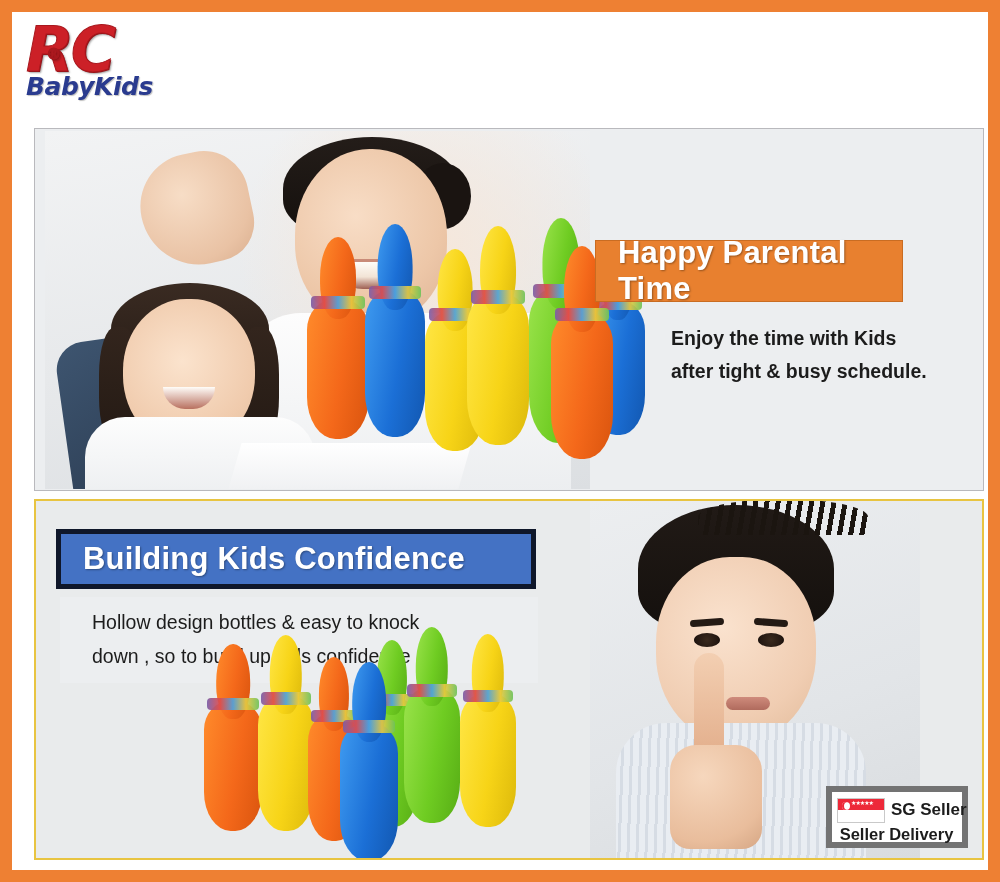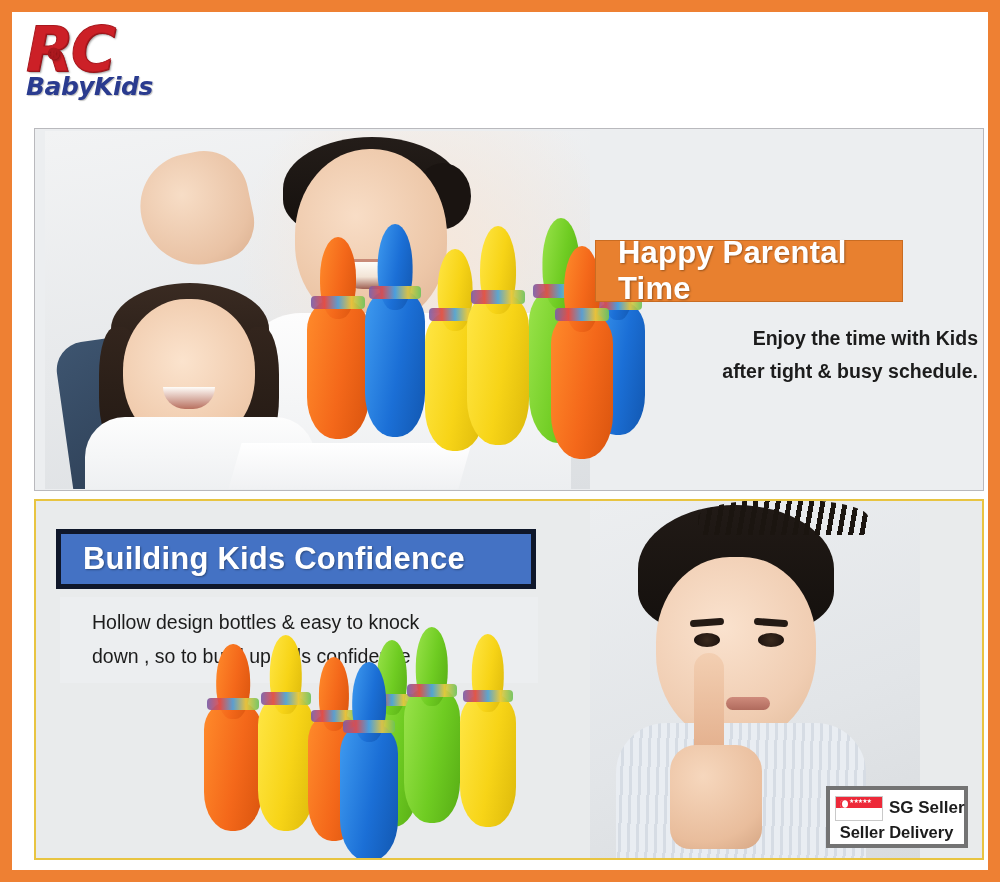--- a/index.html
+++ b/index.html
@@ -300,47 +300,47 @@
   .banner-blue {
     left: 20px; top: 28px;
     width: 480px; height: 60px;
     background: #4472c4;
     border: 5px solid #0f172a;
     padding-left: 22px;
     font-size: 31px;
   }
   .copy-top {
     position: absolute;
-    left: 613px; top: 193px;
+    left: 636px; top: 193px;
     width: 330px;
     font-size: 19.5px;
     font-weight: bold;
     color: #1c1c1c;
     line-height: 33px;
-    text-align: right;
+    text-align: left;
   }
   .copy-bottom {
     position: absolute;
     left: 24px; top: 96px;
     width: 478px;
     padding: 8px 10px 10px 32px;
     font-size: 19.5px;
     font-weight: normal;
     color: #1c1c1c;
     line-height: 34px;
     background: #eceef0;
   }
 
   
   .sg-badge {
     position: absolute;
     right: 14px; bottom: 10px;
     width: 142px; height: 62px;
     background: #ffffff;
-    border: 4px solid #737373;
+    border: 6px solid #737373;
     padding: 4px 6px 4px 5px;
   }
   .sg-row {
     display: flex;
     align-items: center;
     gap: 6px;
     height: 28px;
   }
   .sg-flag {
     width: 48px; height: 25px;

